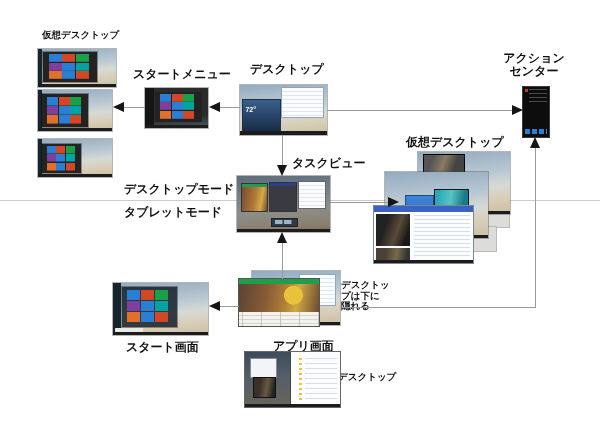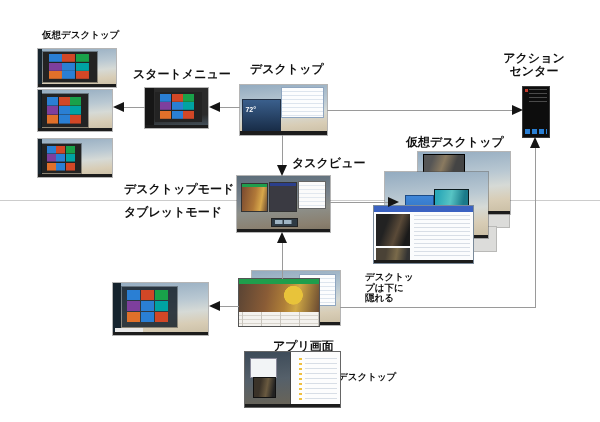--- a/index.html
+++ b/index.html
@@ -57,24 +57,25 @@
   <div class="lbl" style="left:250px;top:61px;">デスクトップ</div>
 
   <div class="lbl" style="left:406px;top:134px;">仮想デスクトップ</div>
 
   <div class="lbl" style="left:292px;top:155px;">タスクビュー</div>
 
   <div class="lbl" style="left:124px;top:181px;">デスクトップモード</div>
 
   <div class="lbl" style="left:124px;top:204px;">タブレットモード</div>
 
+  <div class="lbl" style="left:126px;top:339px;">スタート画面</div>
 
   <div class="lbl" style="left:258px;top:338px;margin-left:15px;">アプリ画面</div>
 
-  <div class="lbl-sm" style="left:341px;top:272px;padding-left:24px;">
+  <div class="lbl-sm" style="left:341px;top:280px;">
     <span>デスクトッ</span><br>
     <span>プは下に</span><br>
     <span>隠れる</span>
   </div>
 
   <div class="lbl-sm" style="left:338px;top:372px;">デスクトップ</div>
 
   <div class="shot" style="left:38px;top:49px;width:78px;height:38px;">
     <div class="sidebarstrip" style="width:5%;"></div>
     <div class="menu" style="left:6%;top:8%;width:70%;height:80%;"></div>

